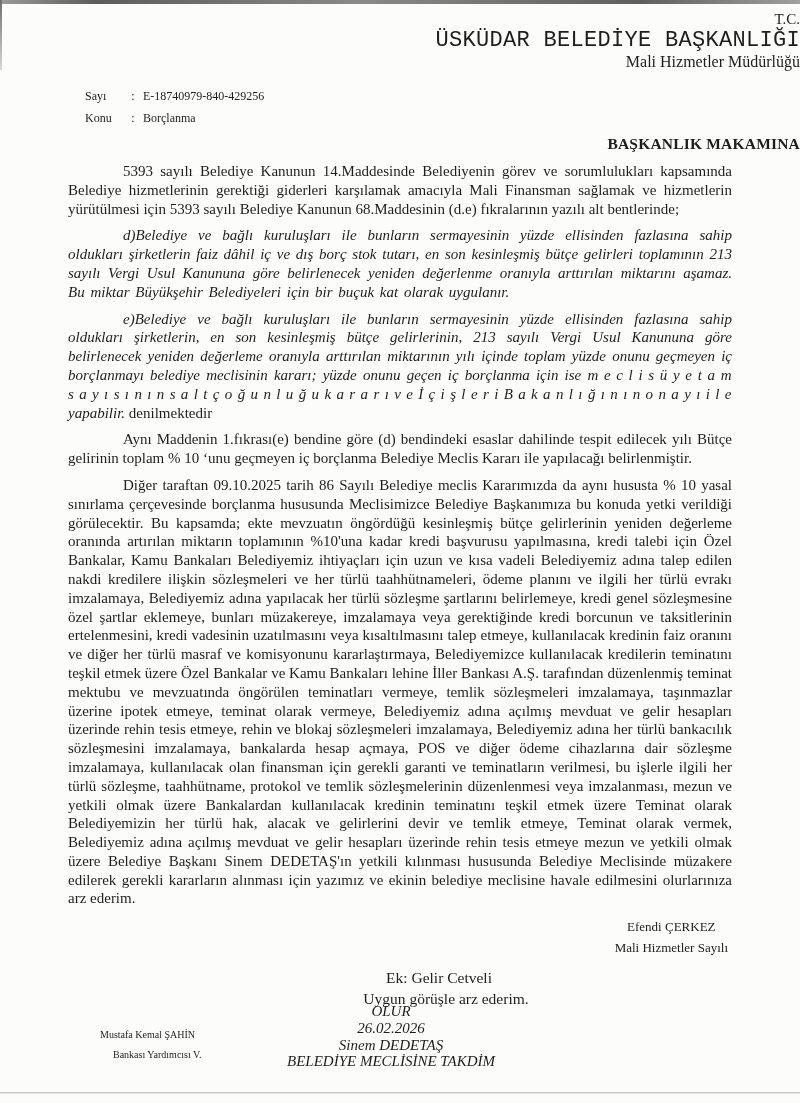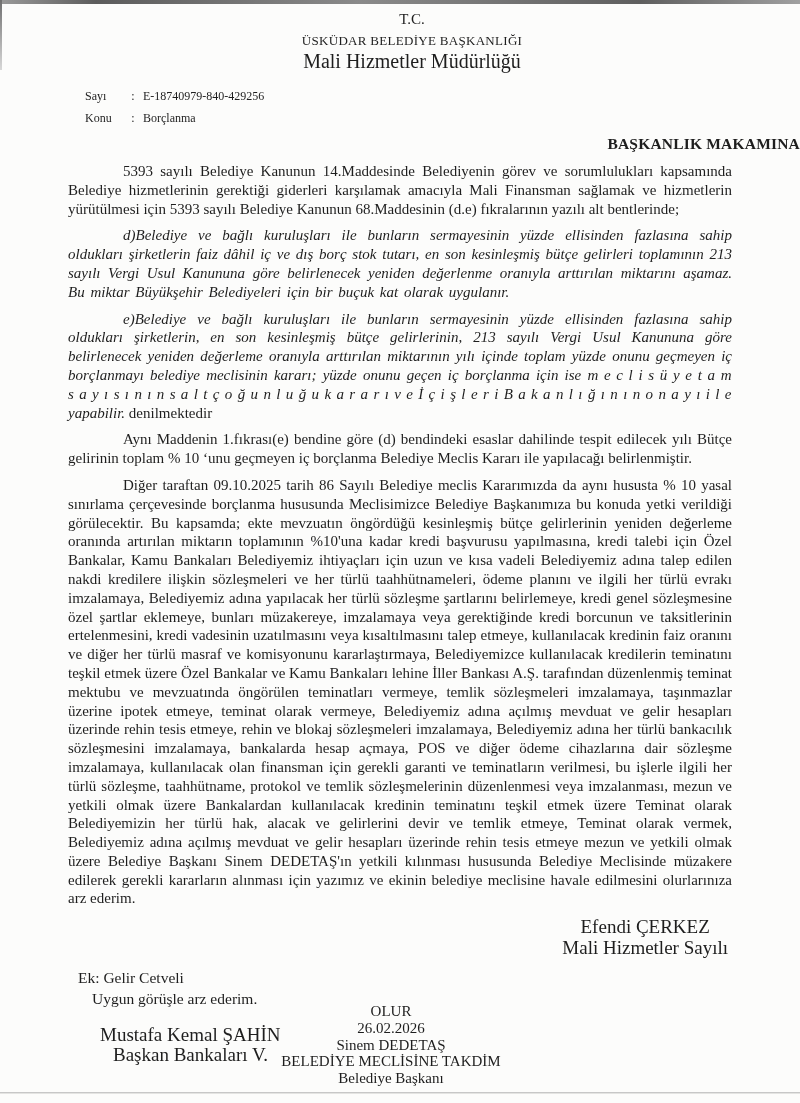--- a/index.html
+++ b/index.html
@@ -16,39 +16,39 @@
     background:linear-gradient(90deg,#9a9a9a,#5c5c5c 12%,#8a8a8a 45%,#5f5f5f 80%,#a0a0a0);
   }
   .scan-left-edge {
     position:absolute; top:0; left:0; width:2px; height:70px;
     background:linear-gradient(180deg,#6f6f6f,#d8d8d8);
   }
   .scan-bottom-line {
     position:absolute; top:1092px; left:0; width:800px; height:1px;
     background:#c7c7c7; box-shadow:0 1px 0 #e4e4e2;
   }
-  .header { text-align:center; padding-top:9px; line-height:21px; font-size:15.5px;padding-left:24px; }
+  .header { text-align:right; padding-top:9px; line-height:21px; font-size:15.5px;padding-left:24px; }
   .header .tc { font-size:15px; }
-  .header .org { font-size:13px; letter-spacing:0.3px; }
-  .header .dept { font-size:20px; }
+  .header .org { font-size:22px; letter-spacing:0.3px;font-family:Liberation Mono, monospace; }
+  .header .dept { font-size:16px; }
   .meta { margin:13px 0 0 85px; font-size:12px; line-height:22px; }
   .meta-row { display:flex; }
   .meta-label { width:38px; }
   .meta-colon { width:20px; text-align:center; }
   .addressee { text-align:right; font-size:15.5px; margin-top:6px; letter-spacing:0.2px;font-weight:bold; }
   .body-text { margin:9px 60px 0 60px; text-align:justify; font-size:15px; line-height:18.8px; }
   .para { margin:8px; text-indent:55px; }
   .part-italic { font-style:italic; word-spacing:2px; }
   .part-spaced-italic { font-style:italic; letter-spacing:0.5px; word-spacing:0.5px; }
-  .sig-right { margin:7px 72px 0 auto; width:fit-content; text-align:center; font-size:19px; line-height:21px; }
-  .ek-block { margin:9px 0 16px 78px; font-size:15.5px; line-height:21px; }
+  .sig-right { margin:7px 72px 0 auto; width:fit-content; text-align:center; font-size:13px; line-height:21px; }
+  .ek-block { margin:9px 0 16px 78px; font-size:15.5px; line-height:21px;text-align:center; }
   .ek-approval { margin-left:14px; }
-  .sig-left { margin:15px 0 16px 100px; font-size:19px; line-height:20px; }
+  .sig-left { margin:15px 0 16px 100px; font-size:10px; line-height:20px; }
   .sig-left .title { margin-left:13px; }
-  .olur-block { position:absolute; top:1003px; left:0; width:782px; text-align:center; font-size:15px; line-height:16.8px; }
+  .olur-block { position:absolute; top:1003px; left:0; width:782px; text-align:center; font-size:15px; line-height:16.8px;font-style:italic; }
   .olur-block .date { font-size:15px; }
 </style>
 </head>
 <body>
 
 <div class="scan-top-edge"></div>
 <div class="scan-left-edge"></div>
 
 <div class="header">
   <div class="tc">T.C.</div>
@@ -84,24 +84,23 @@
   <div>Mali Hizmetler Sayılı</div>
 </div>
 
 <div class="ek-block">
   <div>Ek: Gelir Cetveli</div>
   <div class="ek-approval">Uygun görüşle arz ederim.</div>
 </div>
 
 <div class="sig-left">
   <div>Mustafa Kemal ŞAHİN</div>
-  <div class="title">Başkan Bankaları V.</div>
+  <div class="title">Bankası Yardımcısı V.</div>
 </div>
 
 <div class="olur-block">
   <div>OLUR</div>
   <div class="date">26.02.2026</div>
   <div>Sinem DEDETAŞ</div>
   <div>BELEDİYE MECLİSİNE TAKDİM</div>
-  <div>Belediye Başkanı</div>
 </div>
 
 <div class="scan-bottom-line"></div>
 
 </body></html>

